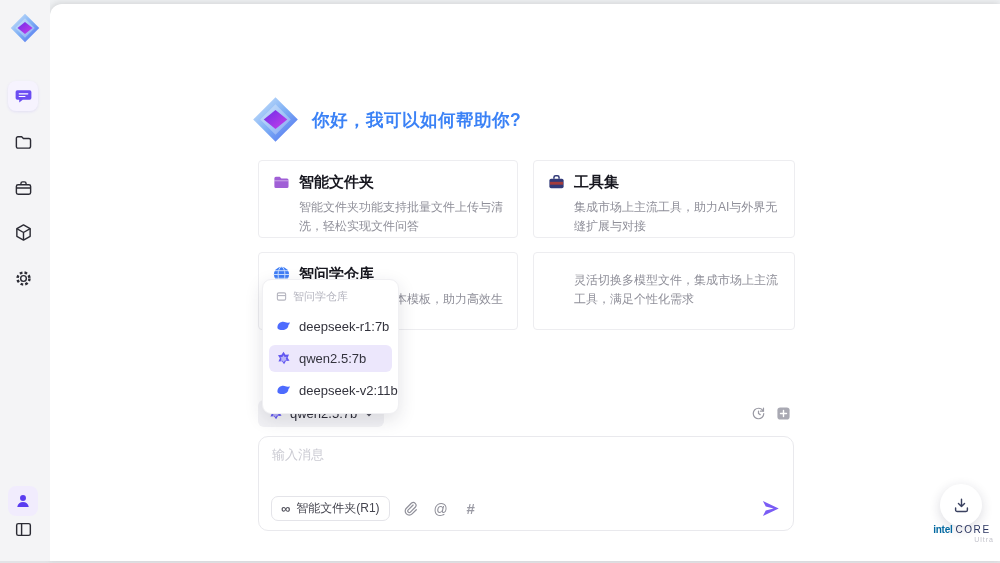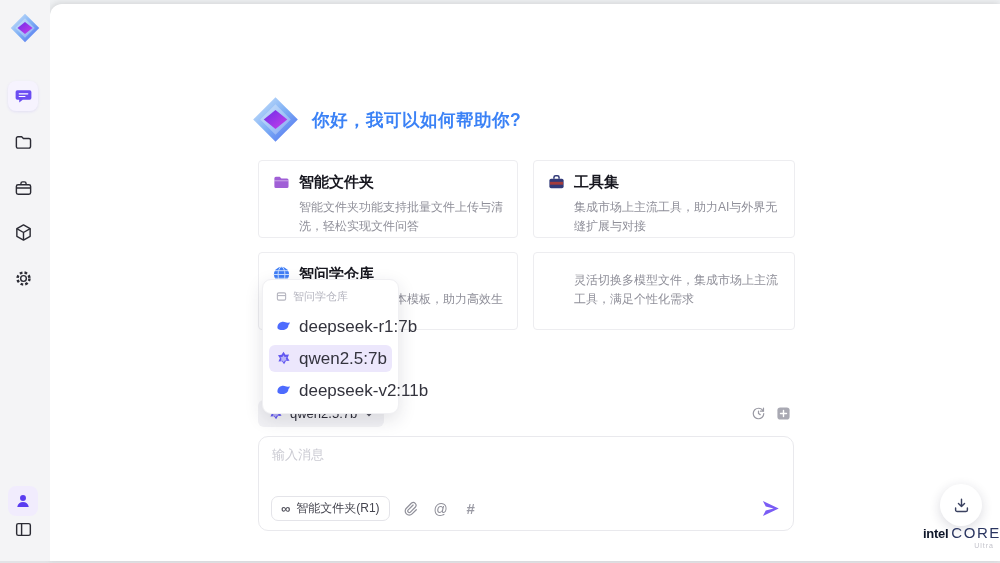--- a/index.html
+++ b/index.html
@@ -23,21 +23,21 @@
 
   .cards { position:absolute; left:208px; top:156px; width:537px; display:grid; grid-template-columns:260px 262px; column-gap:15px; row-gap:14px; }
   .card { height:78px; border:1px solid #ededf0; border-radius:4px; background:#fff; padding:12px 8px 10px 13px; overflow:hidden; cursor:pointer; }
   .card-head { display:flex; align-items:center; gap:8px; }
   .card-title { font-size:15px; font-weight:bold; color:#17171f; }
   .card-desc { margin:6px 0 0 27px; font-size:12px; line-height:1.55; color:#8f8f99; }
 
   
   .dropdown { position:absolute; left:212px; top:275px; width:137px; background:#fff; border:1px solid #f0f0f3; border-radius:9px; box-shadow:0 6px 18px rgba(40,40,60,.13); padding:7px 6px 9px; z-index:8; }
   .dd-group { display:flex; align-items:center; gap:6px; padding:2px 7px 4px; font-size:11px; color:#b5b5bf; }
-  .dd-item { display:flex; align-items:center; gap:8px; height:27px; margin-top:5px; padding:0 7px; border-radius:6px; font-size:17px; color:#33333d; cursor:pointer; white-space:nowrap; }
+  .dd-item { display:flex; align-items:center; gap:8px; height:27px; margin-top:5px; padding:0 7px; border-radius:6px; font-size:13px; color:#33333d; cursor:pointer; white-space:nowrap; }
   .dd-item.selected { background:#ece7fc; }
 
   
   .model-btn { position:absolute; left:208px; top:396px; height:27px; display:flex; align-items:center; gap:7px; padding:0 10px; background:#f2f2f5; border-radius:6px; font-size:13px; color:#2d2d37; cursor:pointer; z-index:4; }
   .top-icons { position:absolute; left:700px; top:401px; display:flex; gap:9px; z-index:4; }
   .tiny-btn { width:16px; height:16px; display:flex; align-items:center; justify-content:center; cursor:pointer; }
 
   
   .composer { position:absolute; left:208px; top:432px; width:536px; height:95px; border:1px solid #e9e9ed; border-radius:10px; background:#fff; z-index:4; }
   .composer textarea { position:absolute; left:13px; top:9px; width:500px; height:42px; border:none; outline:none; resize:none; font-family:inherit; font-size:13px; color:#3a3a44; background:transparent; }
@@ -46,22 +46,22 @@
   .think-pill { display:flex; align-items:center; gap:6px; border:1px solid #e4e4e9; border-radius:7px; padding:3px 9px; font-size:12px; color:#45454f; cursor:pointer; background:#fff; }
   .inf { font-size:13px; font-weight:bold; color:#55555f; line-height:1; }
   .comp-icon { display:flex; align-items:center; justify-content:center; width:18px; height:18px; color:#90909a; cursor:pointer; font-size:14px; }
   .hash { font-size:15px; font-weight:bold; color:#9a9aa4; }
   .send-btn { margin-left:auto; width:22px; height:22px; display:flex; align-items:center; justify-content:center; cursor:pointer; }
 
   
   .fab { position:absolute; left:890px; top:480px; width:42px; height:42px; border-radius:50%; background:#fff; box-shadow:0 3px 12px rgba(30,30,60,.16); display:flex; align-items:center; justify-content:center; cursor:pointer; z-index:5; }
   .intel { position:absolute; left:872px; top:520px; width:80px; text-align:center; z-index:5; }
   .intel-line { display:flex; align-items:baseline; justify-content:center; gap:3px; }
-  .intel-word { font-size:13px; font-weight:bold; color:#0f172a; letter-spacing:-.3px; }
-  .intel-core { font-size:15px; color:#2a3560; letter-spacing:1.6px; }
+  .intel-word { font-size:10px; font-weight:bold; color:#0369a1; letter-spacing:-.3px; }
+  .intel-core { font-size:10px; color:#2a3560; letter-spacing:1.6px; }
   .intel-tier { font-size:7px; color:#c3c3cb; letter-spacing:1px; margin-top:1px; text-align:right; padding-right:8px; }
 
   svg { display:block; }
 </style>
 </head>
 <body>
 
 <div class="stage">
 
   <aside class="sidebar">

